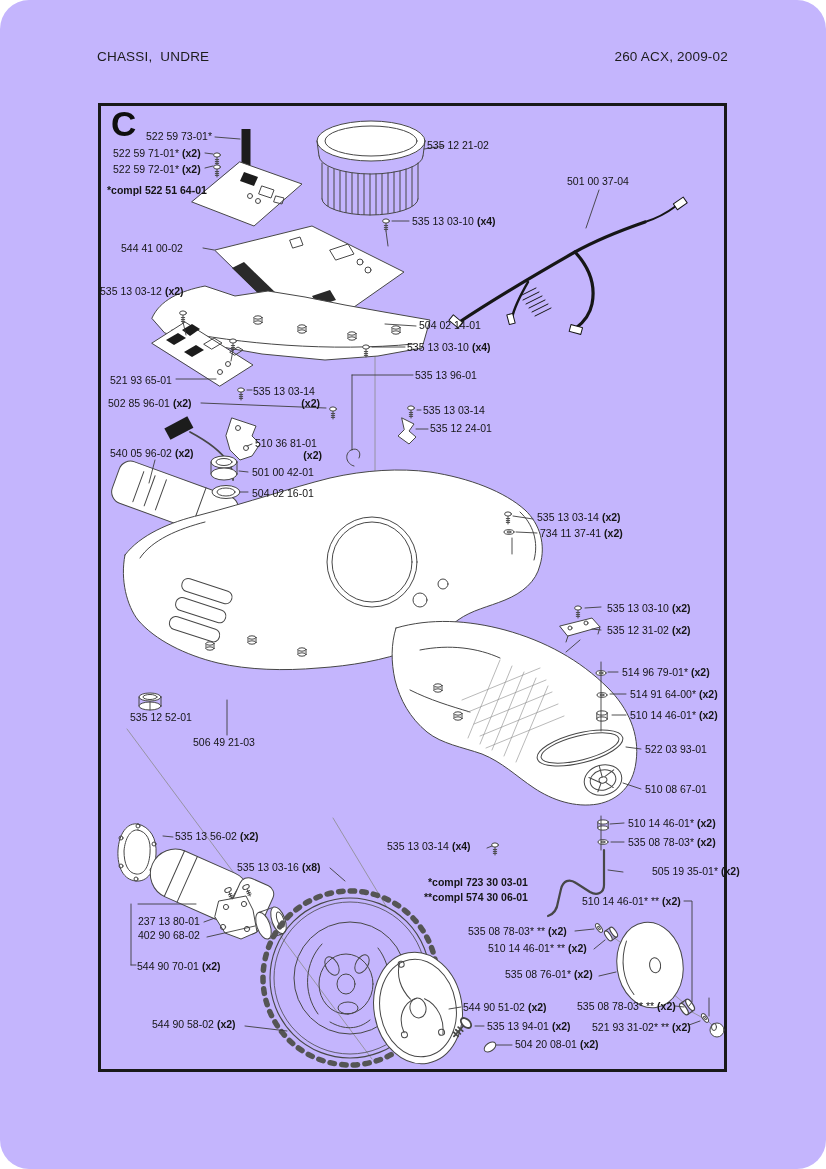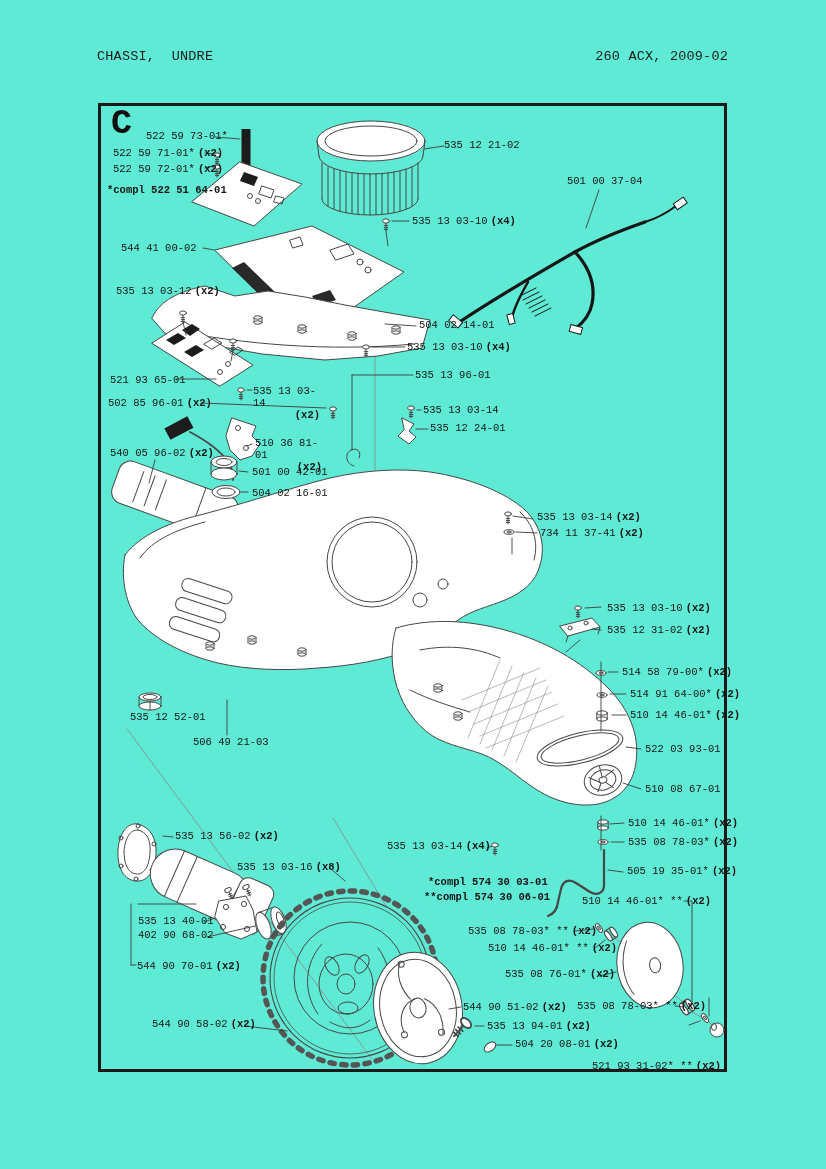--- a/index.html
+++ b/index.html
@@ -1,17 +1,17 @@
 <!DOCTYPE html>
 <html><head>
 <meta charset="utf-8">
 <style>
   html,body{margin:0;padding:0;background:#fff;}
-  .page{position:relative;width:826px;height:1169px;background:#5eead4;
-        font-family:Liberation Mono, monospace;color:#1d1d1d;overflow:hidden;}
+  .page{position:relative;width:826px;height:1169px;background:#c4b5fd;
+        font-family:Liberation Sans, sans-serif;color:#1d1d1d;overflow:hidden;border-radius:29px;}
   .hdr{position:absolute;top:49px;font-size:13.5px;letter-spacing:.2px;white-space:pre;color:#1c1c1c;}
   .hdr-left{left:97px;}
   .hdr-right{right:98px;}
   .frame{position:absolute;left:98px;top:103px;width:623px;height:963px;border:3px solid #191919;}
   .section-letter{position:absolute;left:111px;top:106px;font-size:35px;font-weight:bold;color:#0f0f0f;line-height:36px;}
   svg.art{position:absolute;left:0;top:0;}
   .lbl{position:absolute;font-size:10.5px;line-height:12px;white-space:nowrap;color:#151515;}
   .lbl .qty{font-weight:700;margin-left:3px;}
   .lbl.compl{font-weight:700;}
   .lbl.stack{white-space:normal;width:67px;}
@@ -350,62 +350,62 @@
         <path d="M496,1045 L512,1045"></path>
       </g>
     </g>
   </svg>
 
   <div class="lbl" style="left:146px;top:130px"><span class="num">522 59 73-01*</span><span class="qty"></span></div>
   <div class="lbl" style="left:113px;top:147px"><span class="num">522 59 71-01*</span><span class="qty">(x2)</span></div>
   <div class="lbl" style="left:113px;top:163px"><span class="num">522 59 72-01*</span><span class="qty">(x2)</span></div>
   <div class="lbl compl" style="left:107px;top:184px"><span class="num">*compl 522 51 64-01</span><span class="qty"></span></div>
   <div class="lbl" style="left:121px;top:242px"><span class="num">544 41 00-02</span><span class="qty"></span></div>
-  <div class="lbl" style="left:116px;top:285px"><span class="num">535 13 03-12</span><span class="qty">(x2)</span></div>
+  <div class="lbl" style="left:100px;top:285px"><span class="num">535 13 03-12</span><span class="qty">(x2)</span></div>
   <div class="lbl" style="left:110px;top:374px"><span class="num">521 93 65-01</span><span class="qty"></span></div>
   <div class="lbl" style="left:108px;top:397px"><span class="num">502 85 96-01</span><span class="qty">(x2)</span></div>
   <div class="lbl" style="left:110px;top:447px"><span class="num">540 05 96-02</span><span class="qty">(x2)</span></div>
-  <div class="lbl" style="left:444px;top:139px"><span class="num">535 12 21-02</span><span class="qty"></span></div>
+  <div class="lbl" style="left:427px;top:139px"><span class="num">535 12 21-02</span><span class="qty"></span></div>
   <div class="lbl" style="left:412px;top:215px"><span class="num">535 13 03-10</span><span class="qty">(x4)</span></div>
   <div class="lbl" style="left:567px;top:175px"><span class="num">501 00 37-04</span><span class="qty"></span></div>
   <div class="lbl" style="left:419px;top:319px"><span class="num">504 02 14-01</span><span class="qty"></span></div>
   <div class="lbl" style="left:407px;top:341px"><span class="num">535 13 03-10</span><span class="qty">(x4)</span></div>
   <div class="lbl" style="left:415px;top:369px"><span class="num">535 13 96-01</span><span class="qty"></span></div>
   <div class="lbl" style="left:423px;top:404px"><span class="num">535 13 03-14</span><span class="qty"></span></div>
   <div class="lbl" style="left:430px;top:422px"><span class="num">535 12 24-01</span><span class="qty"></span></div>
   <div class="lbl stack" style="left:253px;top:385px"><span class="num">535 13 03-14</span><span class="qty">(x2)</span></div>
   <div class="lbl stack" style="left:255px;top:437px"><span class="num">510 36 81-01</span><span class="qty">(x2)</span></div>
   <div class="lbl" style="left:252px;top:466px"><span class="num">501 00 42-01</span><span class="qty"></span></div>
   <div class="lbl" style="left:252px;top:487px"><span class="num">504 02 16-01</span><span class="qty"></span></div>
   <div class="lbl" style="left:537px;top:511px"><span class="num">535 13 03-14</span><span class="qty">(x2)</span></div>
   <div class="lbl" style="left:540px;top:527px"><span class="num">734 11 37-41</span><span class="qty">(x2)</span></div>
   <div class="lbl" style="left:607px;top:602px"><span class="num">535 13 03-10</span><span class="qty">(x2)</span></div>
   <div class="lbl" style="left:607px;top:624px"><span class="num">535 12 31-02</span><span class="qty">(x2)</span></div>
-  <div class="lbl" style="left:622px;top:666px"><span class="num">514 58 79-00*</span><span class="qty">(x2)</span></div>
+  <div class="lbl" style="left:622px;top:666px"><span class="num">514 96 79-01*</span><span class="qty">(x2)</span></div>
   <div class="lbl" style="left:630px;top:688px"><span class="num">514 91 64-00*</span><span class="qty">(x2)</span></div>
   <div class="lbl" style="left:630px;top:709px"><span class="num">510 14 46-01*</span><span class="qty">(x2)</span></div>
   <div class="lbl" style="left:645px;top:743px"><span class="num">522 03 93-01</span><span class="qty"></span></div>
   <div class="lbl" style="left:645px;top:783px"><span class="num">510 08 67-01</span><span class="qty"></span></div>
   <div class="lbl" style="left:628px;top:817px"><span class="num">510 14 46-01*</span><span class="qty">(x2)</span></div>
   <div class="lbl" style="left:628px;top:836px"><span class="num">535 08 78-03*</span><span class="qty">(x2)</span></div>
-  <div class="lbl" style="left:627px;top:865px"><span class="num">505 19 35-01*</span><span class="qty">(x2)</span></div>
+  <div class="lbl" style="left:652px;top:865px"><span class="num">505 19 35-01*</span><span class="qty">(x2)</span></div>
   <div class="lbl" style="left:130px;top:711px"><span class="num">535 12 52-01</span><span class="qty"></span></div>
   <div class="lbl" style="left:193px;top:736px"><span class="num">506 49 21-03</span><span class="qty"></span></div>
   <div class="lbl" style="left:175px;top:830px"><span class="num">535 13 56-02</span><span class="qty">(x2)</span></div>
   <div class="lbl" style="left:237px;top:861px"><span class="num">535 13 03-16</span><span class="qty">(x8)</span></div>
   <div class="lbl" style="left:387px;top:840px"><span class="num">535 13 03-14</span><span class="qty">(x4)</span></div>
-  <div class="lbl compl" style="left:428px;top:876px"><span class="num">*compl 574 30 03-01</span><span class="qty"></span></div>
+  <div class="lbl compl" style="left:428px;top:876px"><span class="num">*compl 723 30 03-01</span><span class="qty"></span></div>
   <div class="lbl compl" style="left:424px;top:891px"><span class="num">**compl 574 30 06-01</span><span class="qty"></span></div>
   <div class="lbl" style="left:582px;top:895px"><span class="num">510 14 46-01* **</span><span class="qty">(x2)</span></div>
   <div class="lbl" style="left:468px;top:925px"><span class="num">535 08 78-03* **</span><span class="qty">(x2)</span></div>
   <div class="lbl" style="left:488px;top:942px"><span class="num">510 14 46-01* **</span><span class="qty">(x2)</span></div>
   <div class="lbl" style="left:505px;top:968px"><span class="num">535 08 76-01*</span><span class="qty">(x2)</span></div>
   <div class="lbl" style="left:577px;top:1000px"><span class="num">535 08 78-03* **</span><span class="qty">(x2)</span></div>
-  <div class="lbl" style="left:592px;top:1060px"><span class="num">521 93 31-02* **</span><span class="qty">(x2)</span></div>
-  <div class="lbl" style="left:138px;top:915px"><span class="num">535 13 40-01</span><span class="qty"></span></div>
+  <div class="lbl" style="left:592px;top:1021px"><span class="num">521 93 31-02* **</span><span class="qty">(x2)</span></div>
+  <div class="lbl" style="left:138px;top:915px"><span class="num">237 13 80-01</span><span class="qty"></span></div>
   <div class="lbl" style="left:138px;top:929px"><span class="num">402 90 68-02</span><span class="qty"></span></div>
   <div class="lbl" style="left:137px;top:960px"><span class="num">544 90 70-01</span><span class="qty">(x2)</span></div>
   <div class="lbl" style="left:152px;top:1018px"><span class="num">544 90 58-02</span><span class="qty">(x2)</span></div>
   <div class="lbl" style="left:463px;top:1001px"><span class="num">544 90 51-02</span><span class="qty">(x2)</span></div>
   <div class="lbl" style="left:487px;top:1020px"><span class="num">535 13 94-01</span><span class="qty">(x2)</span></div>
   <div class="lbl" style="left:515px;top:1038px"><span class="num">504 20 08-01</span><span class="qty">(x2)</span></div>
 
 </div>
 
 </body></html>

